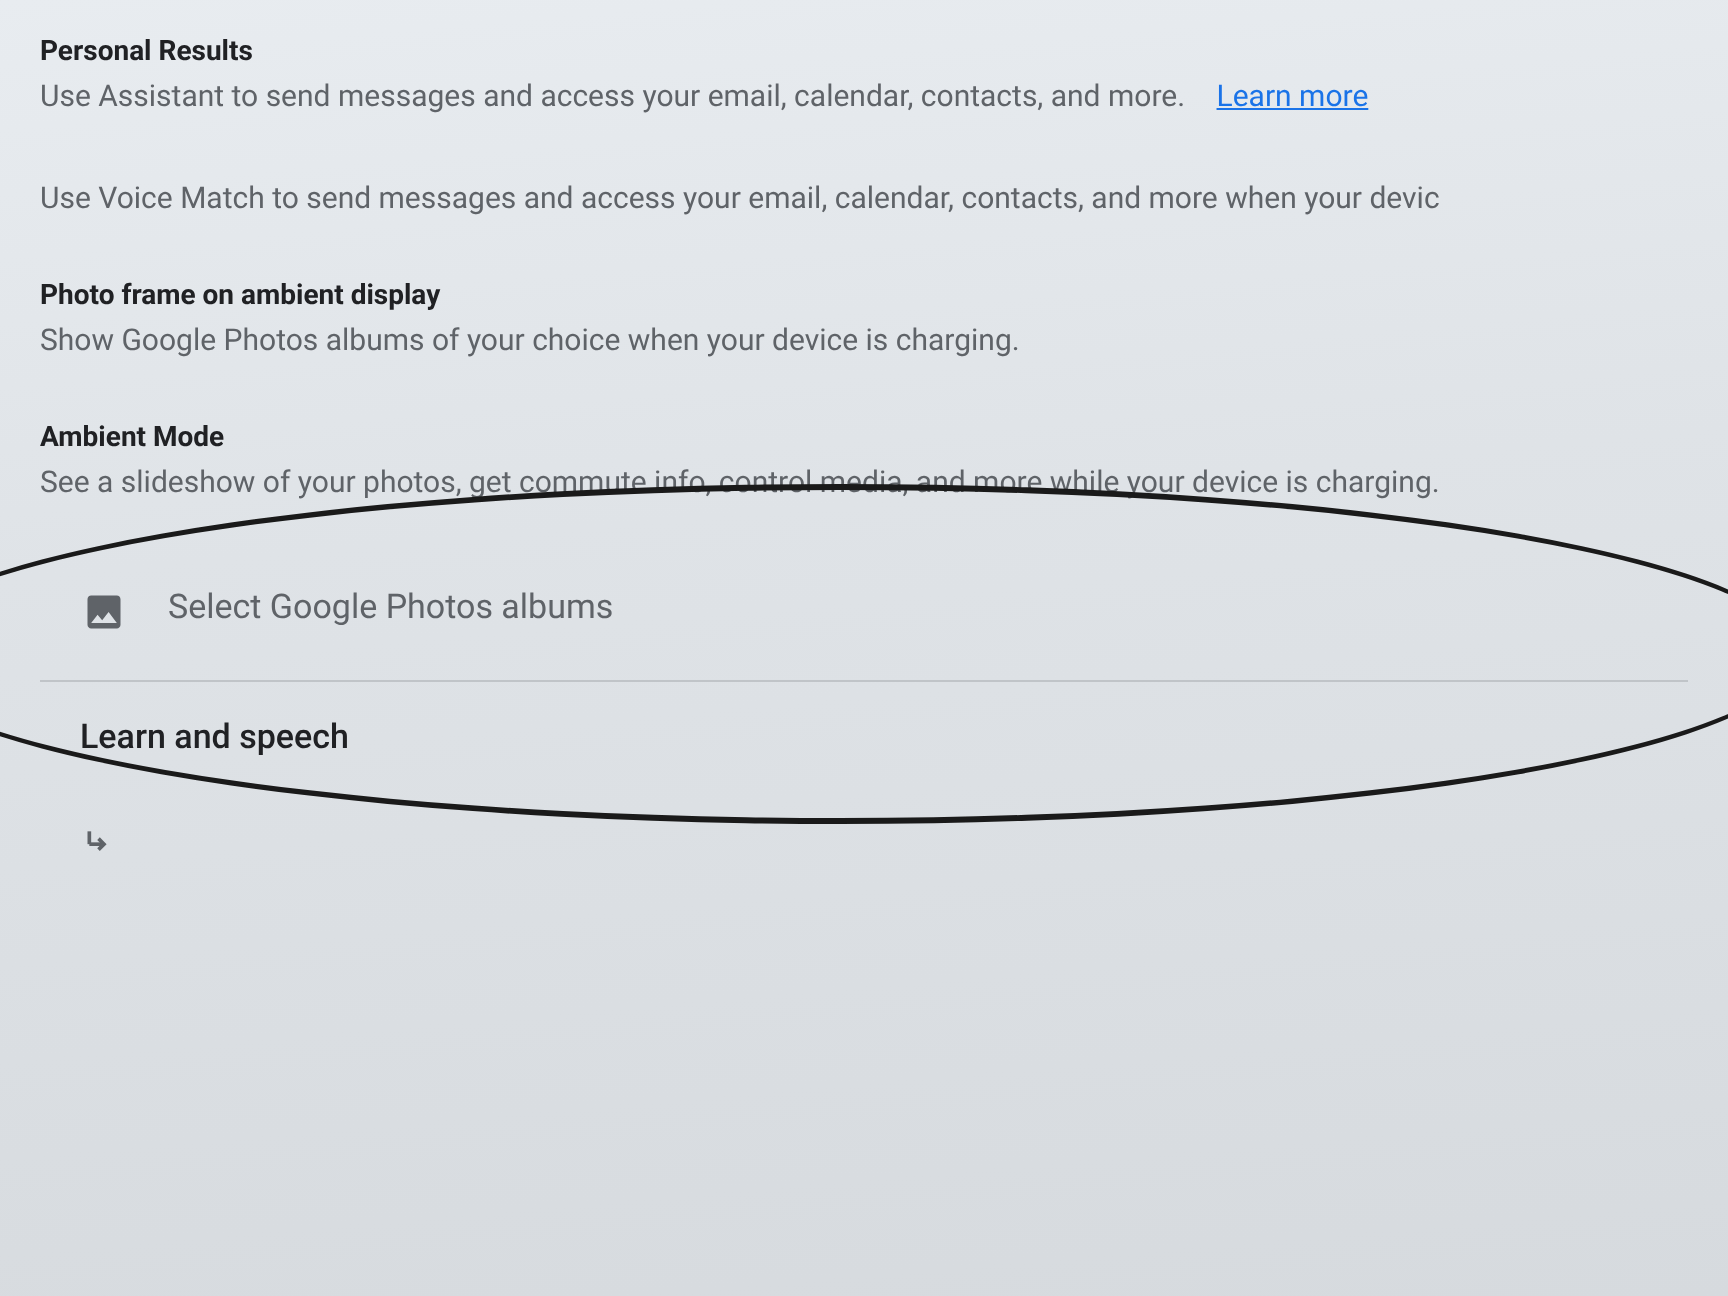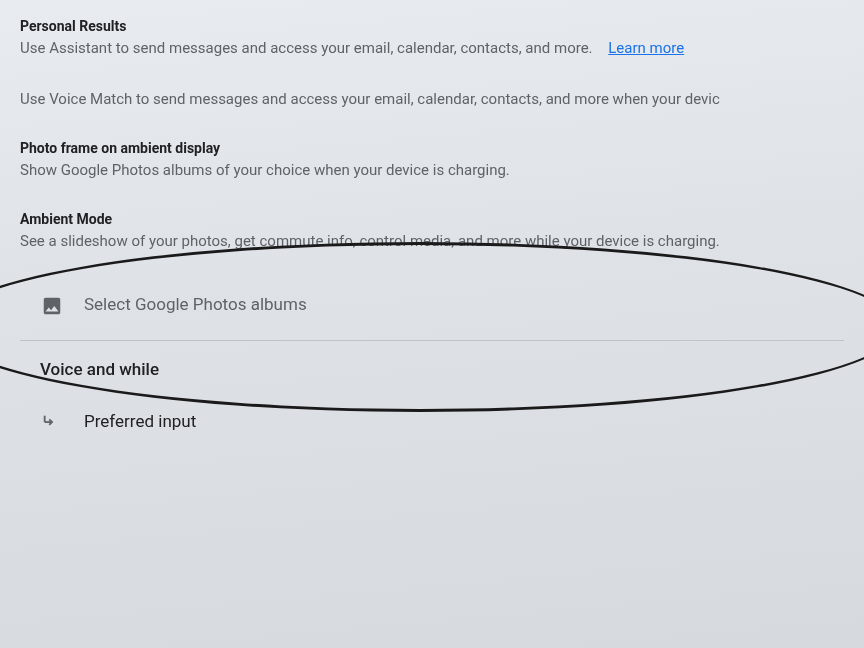--- a/index.html
+++ b/index.html
@@ -120,28 +120,27 @@
     <span class="icon-box">
       <svg width="22" height="22" viewBox="0 0 24 24" fill="#5f6368">
         <path d="M21 19V5c0-1.1-.9-2-2-2H5c-1.1 0-2 .9-2 2v14c0 1.1.9 2 2 2h14c1.1 0 2-.9 2-2zM8.5 13.5l2.5 3.01L14.5 12l4.5 6H5l3.5-4.5z"></path>
       </svg>
     </span>
     <span class="option-label">Select Google Photos albums</span>
   </div>
 
   <div class="divider"></div>
 
-  <div class="section-header pad-left">Voice and while</div>
+  <div class="section-header pad-left">Learn and speech</div>
 
   <div class="option-row pad-left" style="margin-top:20px;">
     <span class="icon-box">
       <svg width="22" height="22" viewBox="0 0 24 24" fill="none" stroke="#5f6368" stroke-width="2">
         <path d="M4 4v7"></path>
         <path d="M4 11h8"></path>
         <path d="M9 8l3 3-3 3"></path>
       </svg>
     </span>
-    <span class="preferred-option">Preferred input</span>
   </div>
 
 </div>
 
 <div class="ellipse-annotation"></div>
 
 </body></html>

